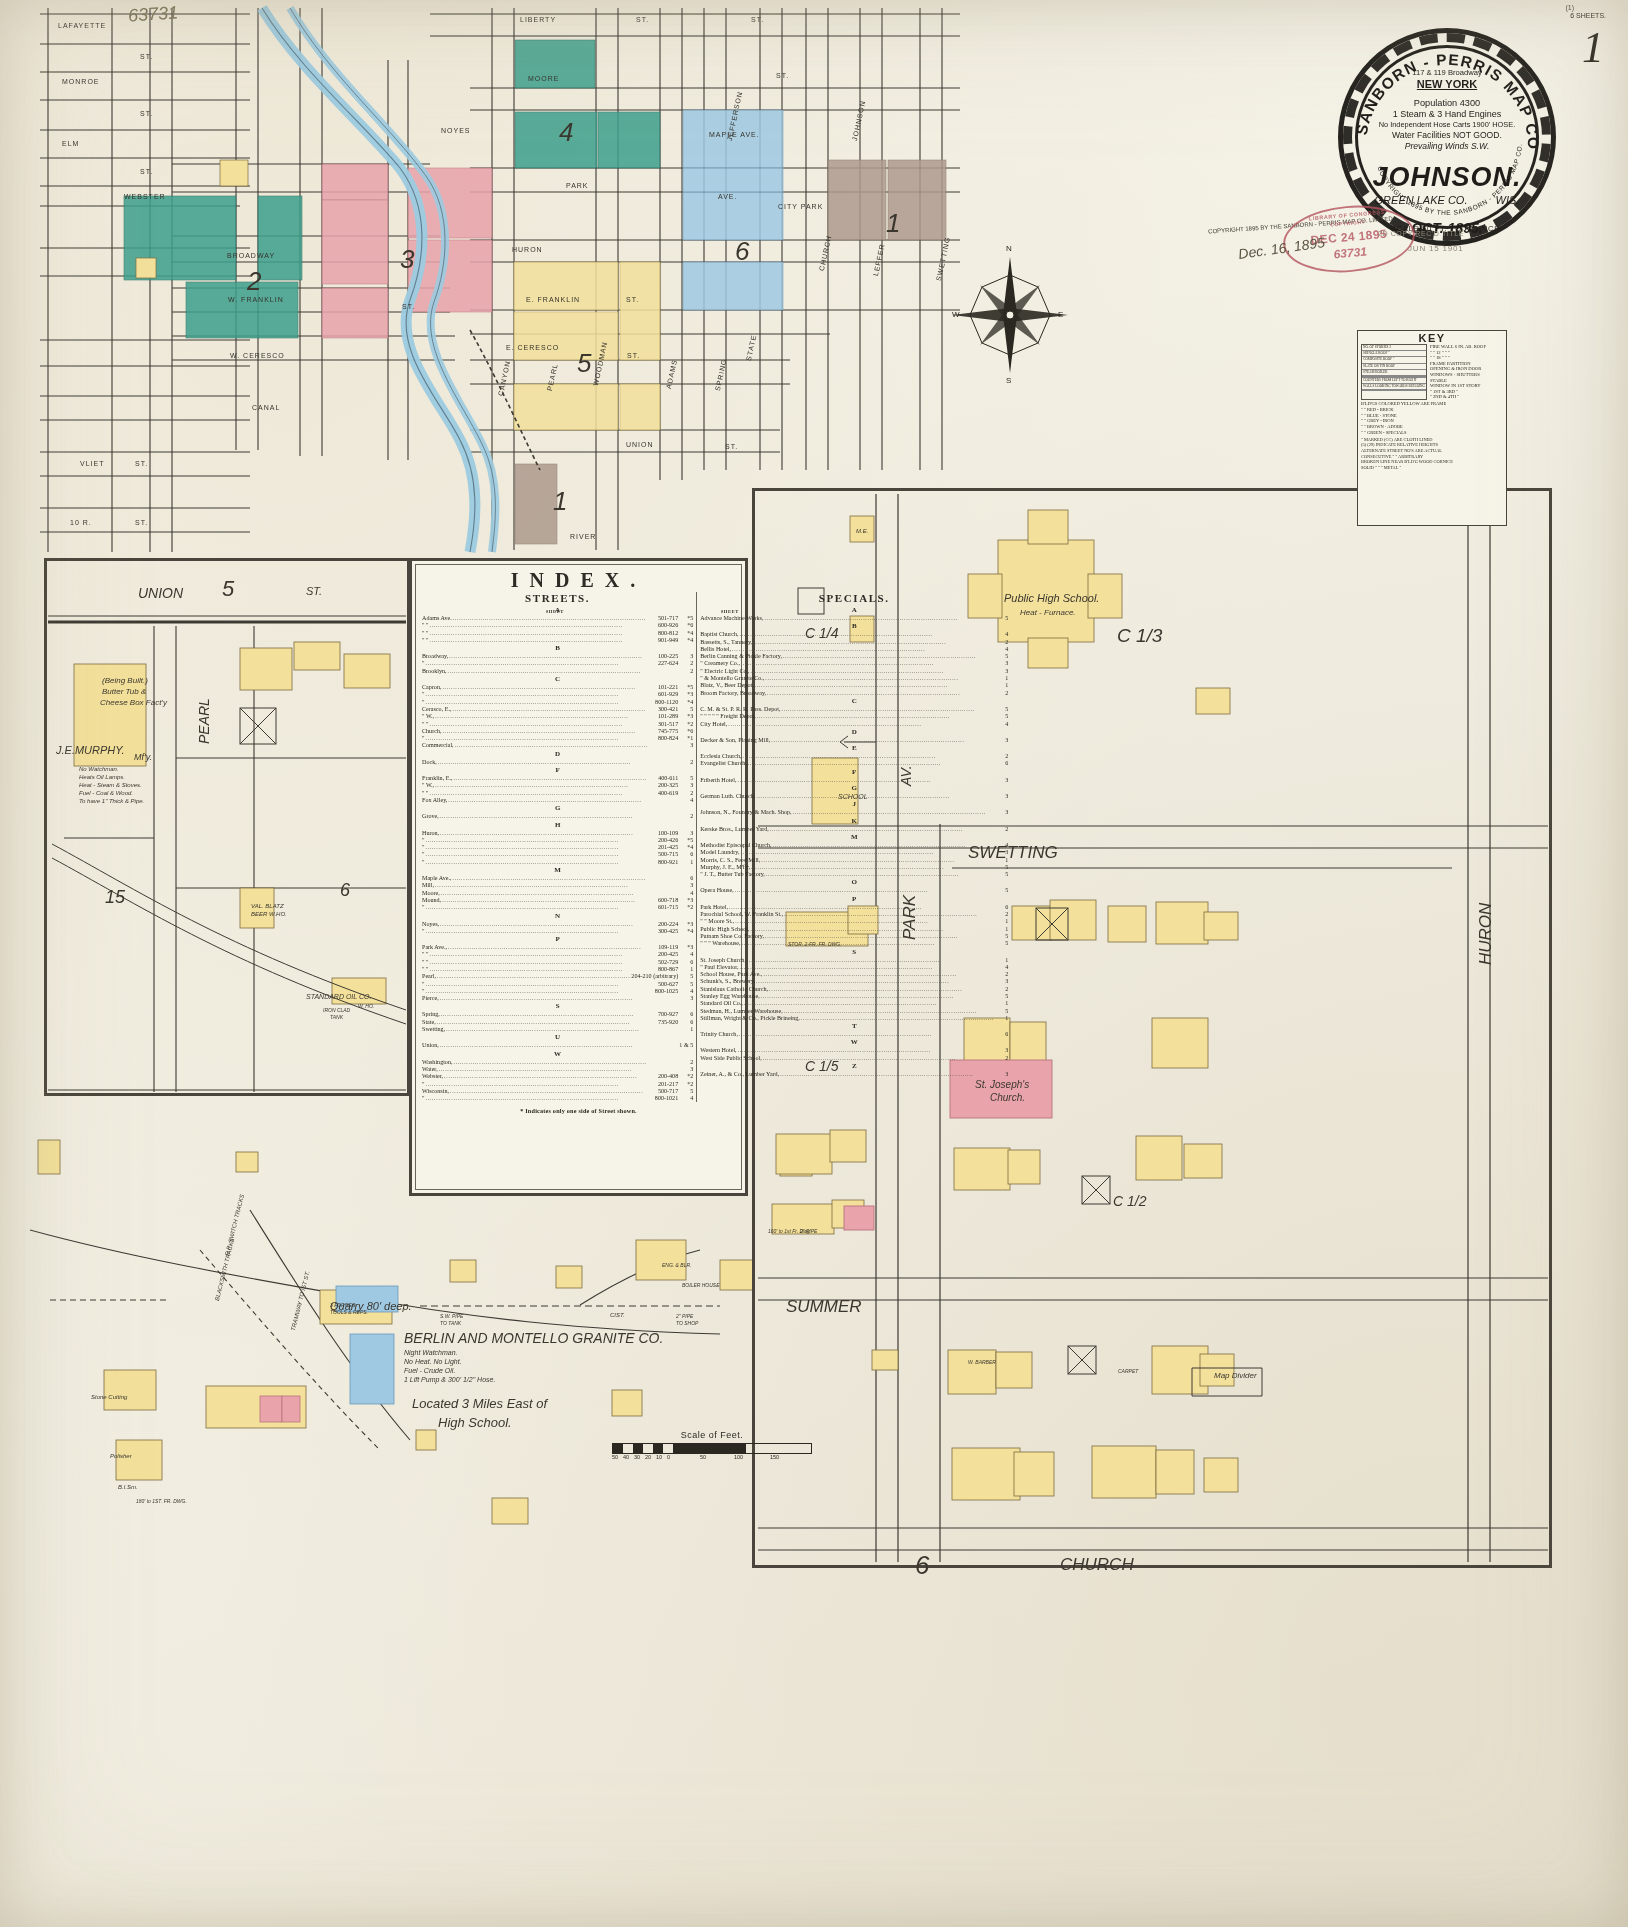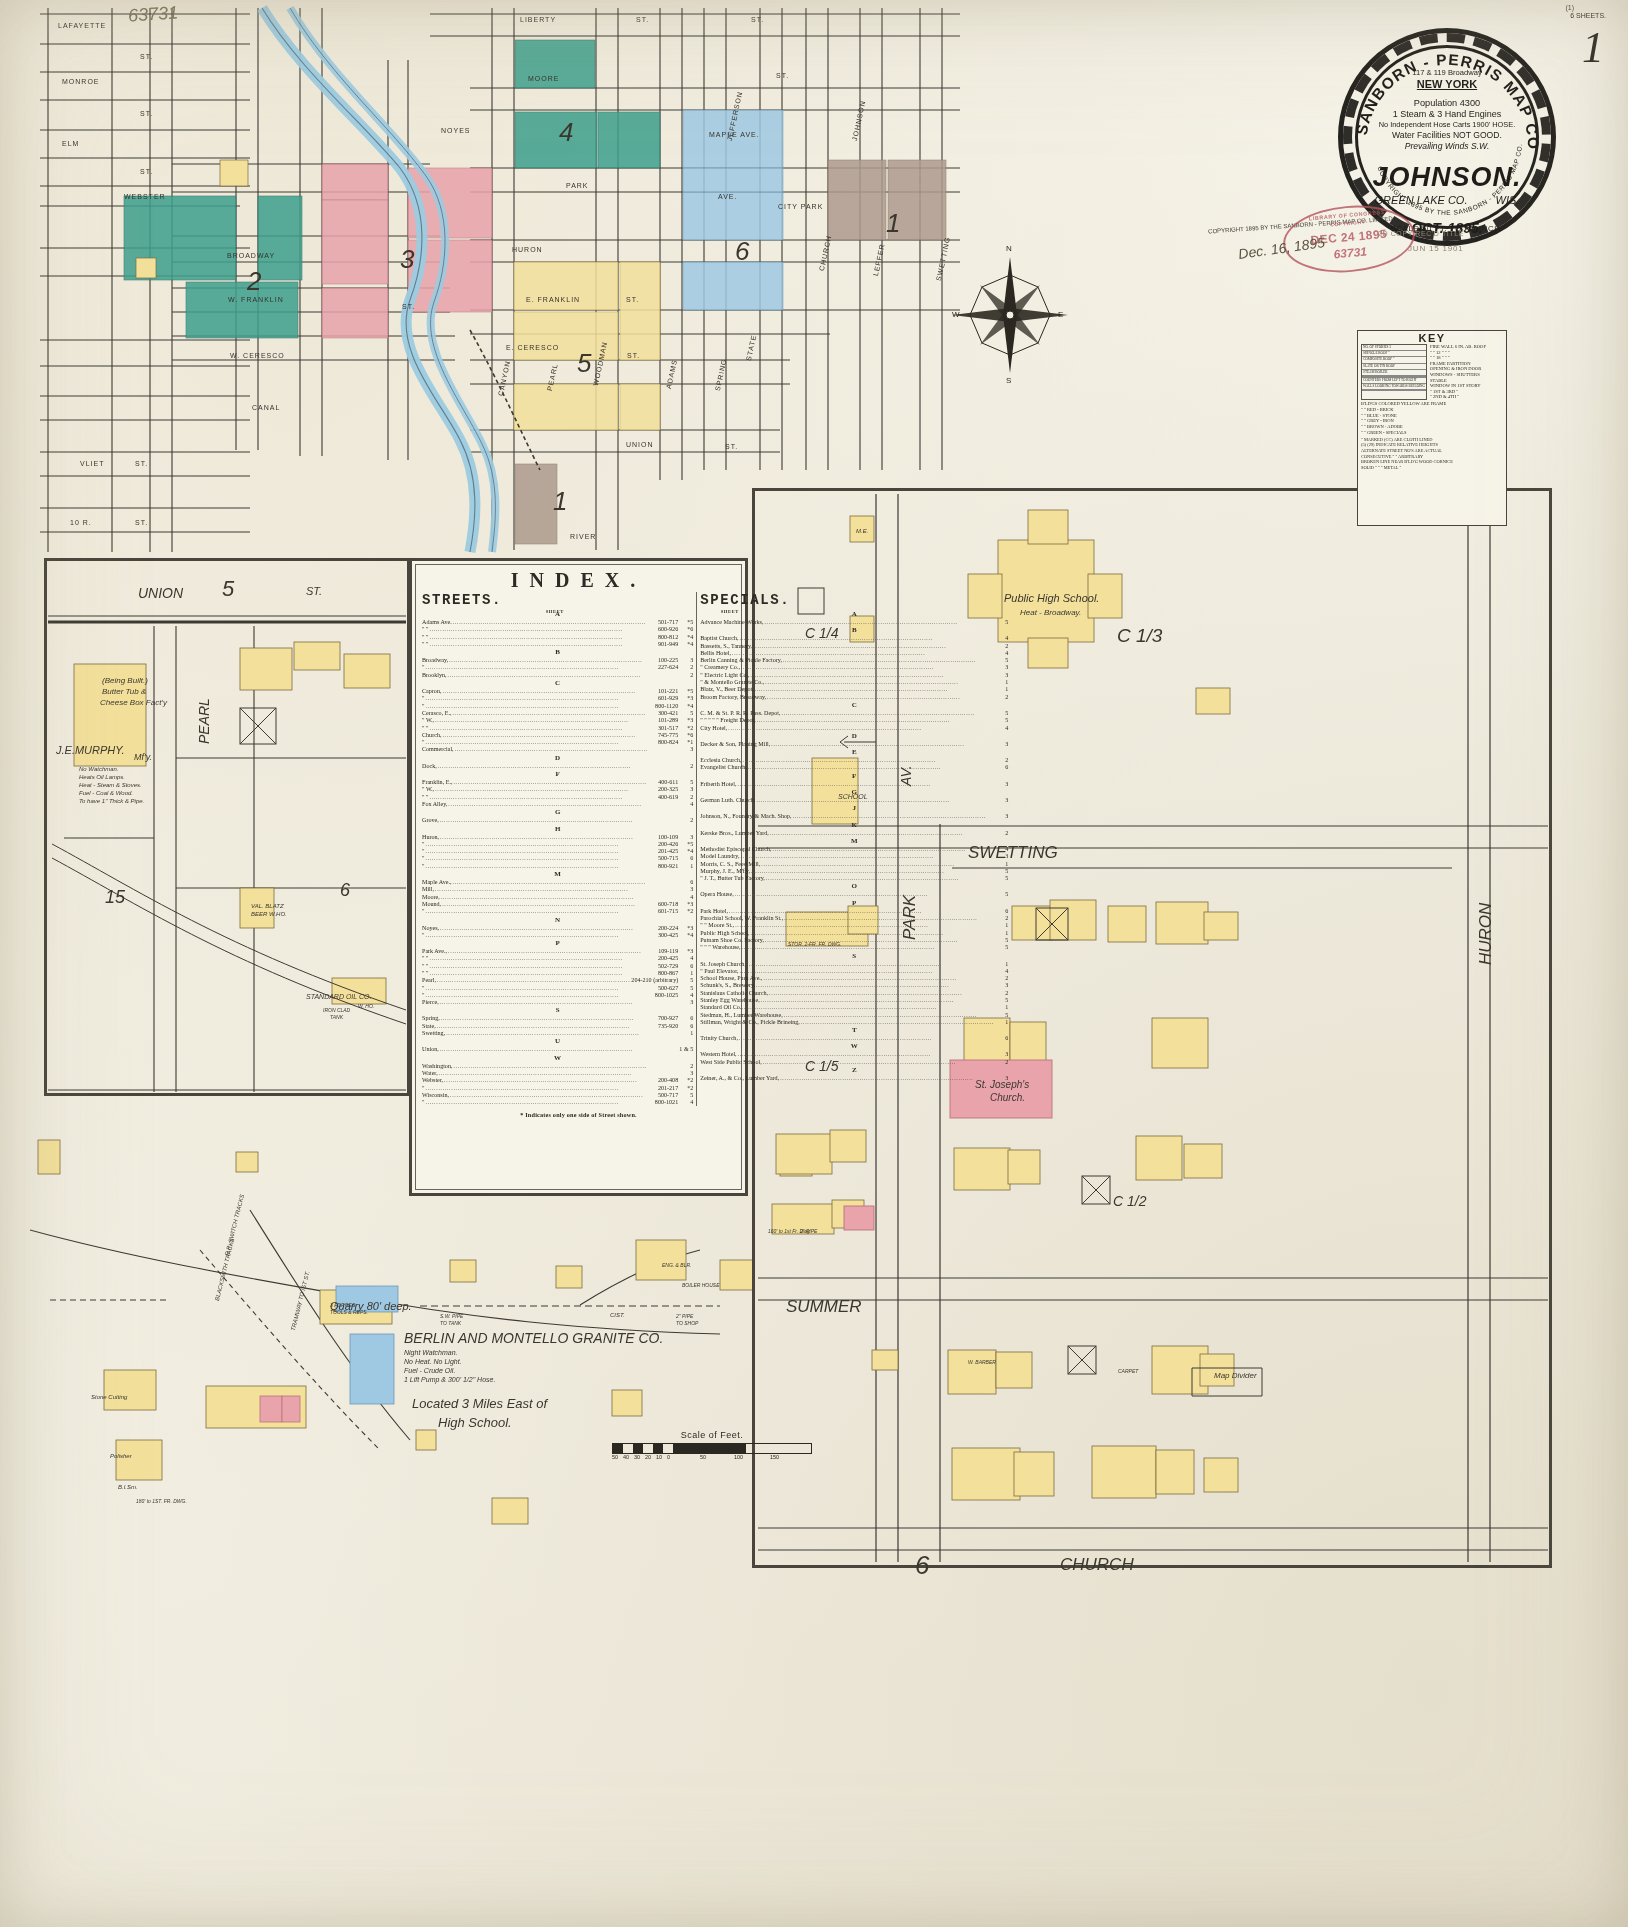--- a/index.html
+++ b/index.html
@@ -27,21 +27,21 @@
   
   #index-box{
     position:absolute;left:409px;top:558px;width:339px;height:638px;
     border:3px solid #4a453c;background:#f6f3e8;box-sizing:border-box;
   }
   #index-inner{position:absolute;inset:3px;border:1px solid #6a655a;}
   .index-title{
     text-align:center;font-family:"Liberation Serif",serif;font-weight:bold;
     letter-spacing:11px;font-size:20px;color:#2e2b26;
   }
-  .col-head{font-weight:bold;font-size:14px;letter-spacing:1.6px;color:#2e2b26;font-family:Liberation Mono, monospace;}
+  .col-head{text-align:center;font-weight:bold;font-size:11px;letter-spacing:1.6px;color:#2e2b26;}
   .sheet-head{font-size:4.6px;font-weight:bold;letter-spacing:.6px;color:#2e2b26;text-align:right;}
   .alpha{text-align:center;font-weight:bold;font-size:7px;color:#2e2b26;line-height:9px;}
   .ent{display:flex;align-items:baseline;font-size:6.1px;line-height:7.3px;color:#2b2821;white-space:nowrap;}
   .ent .nm{flex:0 0 auto;}
   .ent .dots{flex:1 1 auto;overflow:hidden;white-space:nowrap;letter-spacing:.8px;
     font-size:5.4px;color:#56524a;padding:0 1px;}
   .ent .rng{flex:0 0 auto;text-align:right;padding-right:2px;}
   .ent .sh{flex:0 0 13px;text-align:right;}
   .foot{text-align:center;font-weight:bold;font-size:6.2px;letter-spacing:.2px;color:#2b2821;}
   
@@ -465,21 +465,21 @@
       <div class="hand" style="position: absolute; left: 800px; top: 1228px; font-size: 5px; transform-origin: left top;">2" PIPE</div>
     </div>
   <div id="right-panel-labels">
       <div class="hand" style="position: absolute; left: 968px; top: 843px; font-size: 17px; transform-origin: left top;">SWETTING</div>
       <div class="hand" style="position: absolute; left: 786px; top: 1297px; font-size: 17px; transform-origin: left top;">SUMMER</div>
       <div class="hand" style="position: absolute; left: 1060px; top: 1555px; font-size: 17px; transform-origin: left top;">CHURCH</div>
       <div class="hand" style="position: absolute; left: 900px; top: 940px; font-size: 17px; transform: rotate(-90deg); transform-origin: left top;">PARK</div>
       <div class="hand" style="position: absolute; left: 898px; top: 786px; font-size: 14px; transform: rotate(-90deg); transform-origin: left top;">AV.</div>
       <div class="hand" style="position: absolute; left: 1476px; top: 965px; font-size: 17px; transform: rotate(-90deg); transform-origin: left top;">HURON</div>
       <div class="hand" style="position: absolute; left: 1004px; top: 592px; font-size: 11px; transform-origin: left top;">Public High School.</div>
-      <div class="hand" style="position: absolute; left: 1020px; top: 608px; font-size: 8px; transform-origin: left top;">Heat - Broadway.</div>
+      <div class="hand" style="position: absolute; left: 1020px; top: 608px; font-size: 8px; transform-origin: left top;">Heat - Furnace.</div>
       <div class="hand" style="position: absolute; left: 975px; top: 1079px; font-size: 10px; transform-origin: left top;">St. Joseph's</div>
       <div class="hand" style="position: absolute; left: 990px; top: 1092px; font-size: 10px; transform-origin: left top;">Church.</div>
       <div class="hand" style="position: absolute; left: 838px; top: 793px; font-size: 7px; transform-origin: left top;">SCHOOL</div>
       <div class="hand" style="position: absolute; left: 805px; top: 625px; font-size: 14px; transform-origin: left top;">C 1/4</div>
       <div class="hand" style="position: absolute; left: 1117px; top: 625px; font-size: 19px; transform-origin: left top;">C 1/3</div>
       <div class="hand" style="position: absolute; left: 805px; top: 1058px; font-size: 14px; transform-origin: left top;">C 1/5</div>
       <div class="hand" style="position: absolute; left: 1113px; top: 1193px; font-size: 14px; transform-origin: left top;">C 1/2</div>
       <div class="hand" style="position: absolute; left: 1214px; top: 1371px; font-size: 8px; transform-origin: left top;">Map Divider</div>
       <div class="hand" style="position: absolute; left: 1118px; top: 1368px; font-size: 5px; transform-origin: left top;">CARPET</div>
       <div class="hand" style="position: absolute; left: 968px; top: 1359px; font-size: 5px; transform-origin: left top;">W. BARBER</div>

